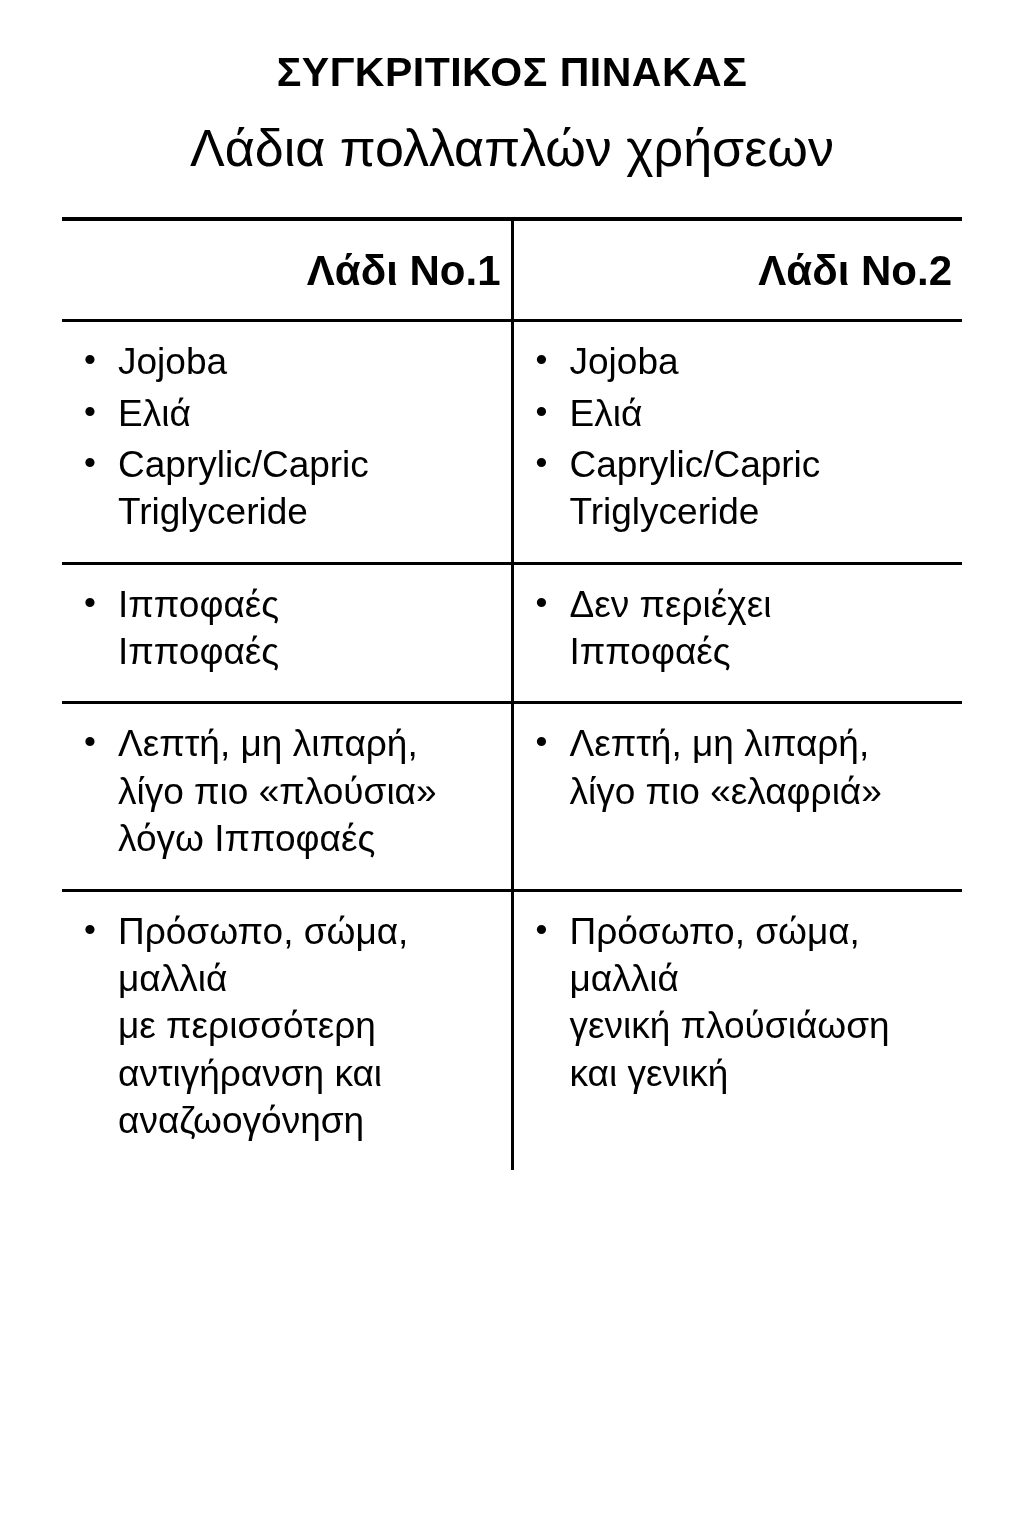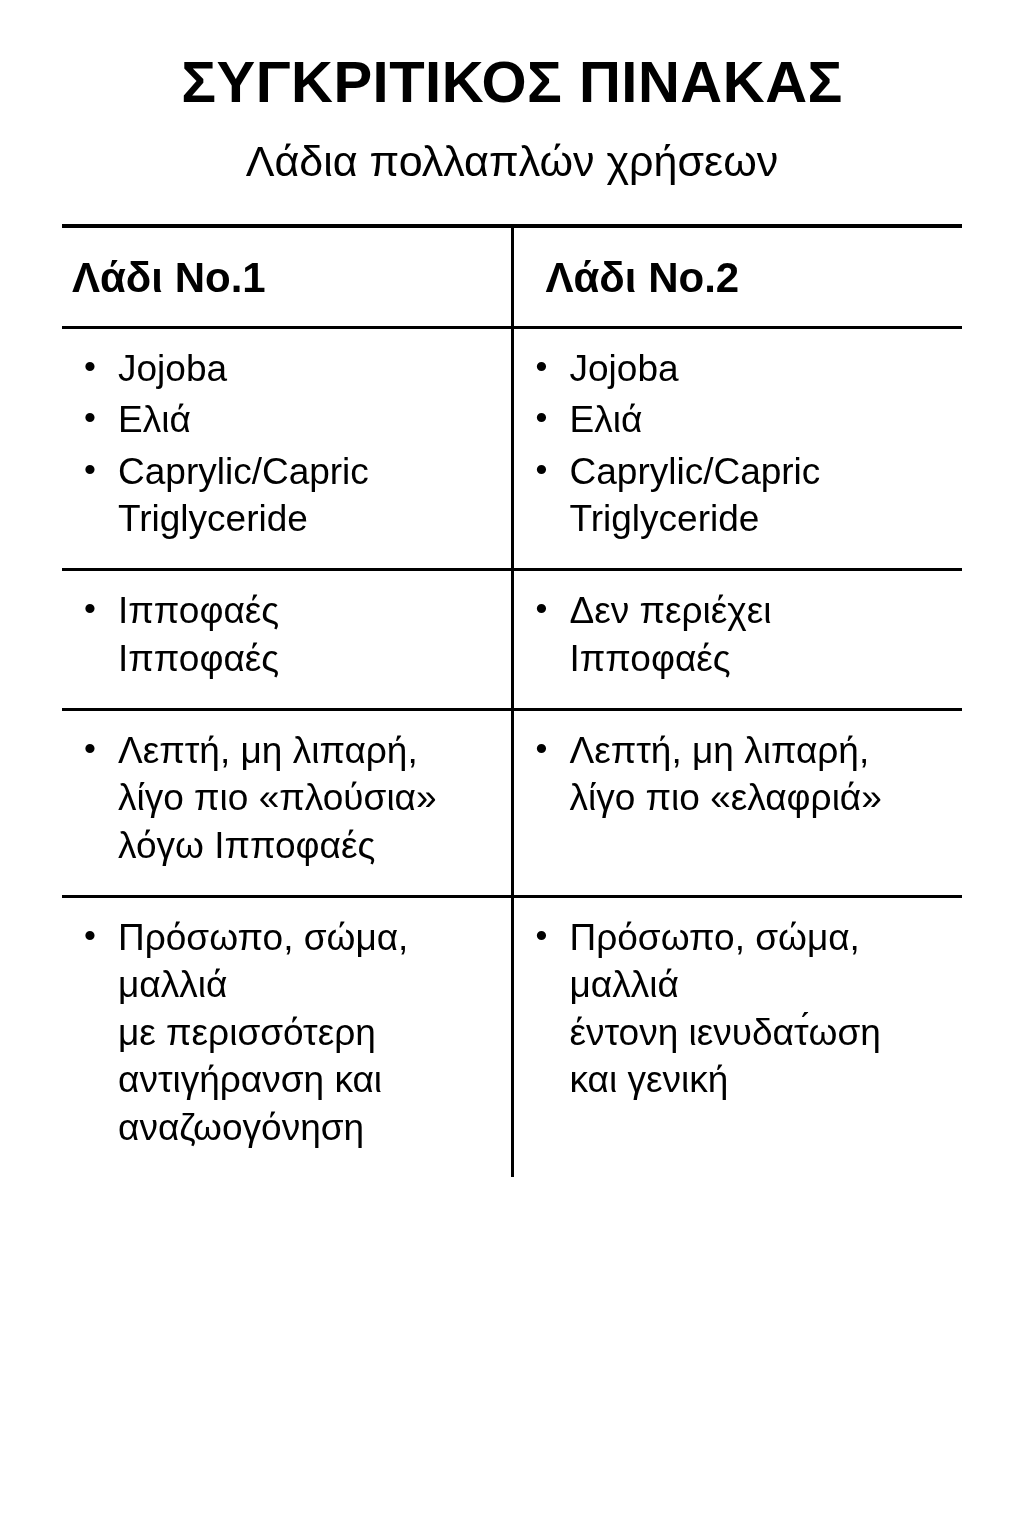--- a/index.html
+++ b/index.html
@@ -23,28 +23,28 @@
     height: 1536px;
     box-sizing: border-box;
   }
 
   
   .header {
     text-align: center;
     padding-top: 50px;
   }
   .title {
-    font-size: 58px;
+    font-size: 41px;
     font-weight: 700;
     letter-spacing: 0.5px;
     line-height: 1.1;
     margin: 0;
   }
   .subtitle {
-    font-size: 43px;
+    font-size: 52px;
     font-weight: 400;
     line-height: 1.35;
     margin: 18px 0 0 0;
   }
   .subtitle-line {
     display: block;
   }
 
   
   .table-wrap {
@@ -55,21 +55,21 @@
     width: 100%;
     border-collapse: collapse;
     table-layout: fixed;
   }
   table.compare col {
     width: 50%;
   }
   table.compare th {
     font-size: 42px;
     font-weight: 700;
-    text-align: left;
+    text-align: right;
     padding: 26px 10px 24px 10px;
     border-bottom: 3px solid #000;
     border-right: 3px solid #000;
   }
   table.compare th:last-child {
     border-right: none;
     padding-left: 32px;
   }
   table.compare td {
     vertical-align: top;
@@ -215,21 +215,21 @@
                 <span class="line">αντιγήρανση και</span>
                 <span class="line">αναζωογόνηση</span>
               </li>
             </ul>
           </td>
           <td>
             <ul class="items">
               <li>
                 <span class="line">Πρόσωπο, σώμα,</span>
                 <span class="line">μαλλιά</span>
-                <span class="line">έντονη ιενυδατ́ωση</span>
+                <span class="line">γενική πλούσιάωση</span>
                 <span class="line">και γενική</span>
               </li>
             </ul>
           </td>
         </tr>
 
       </tbody>
     </table>
   </div>
 

